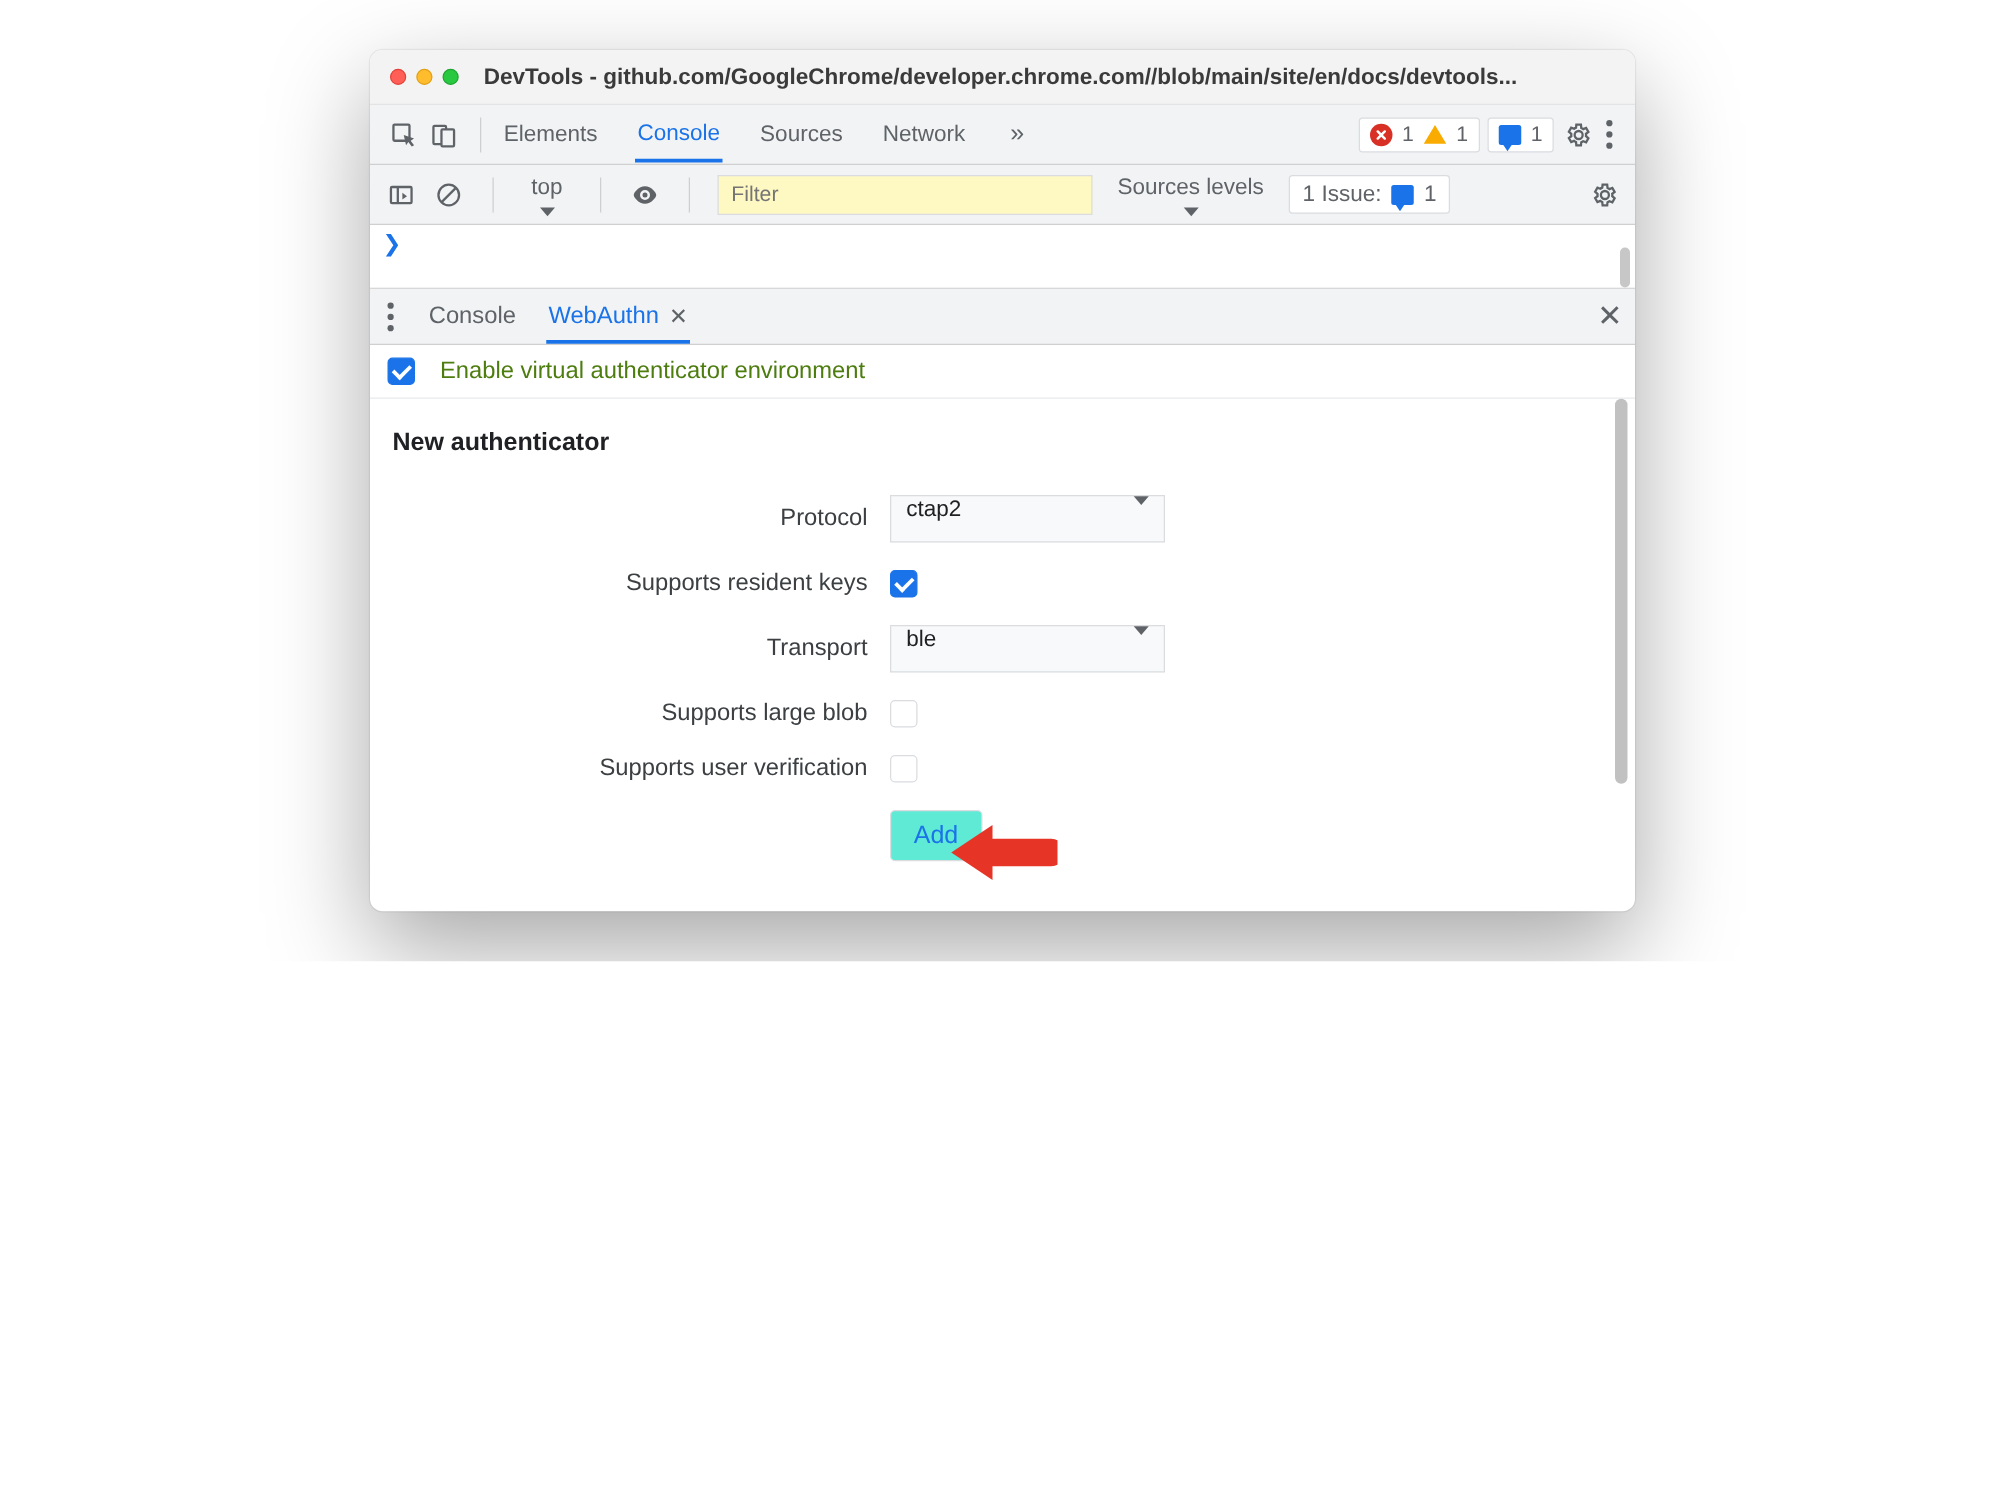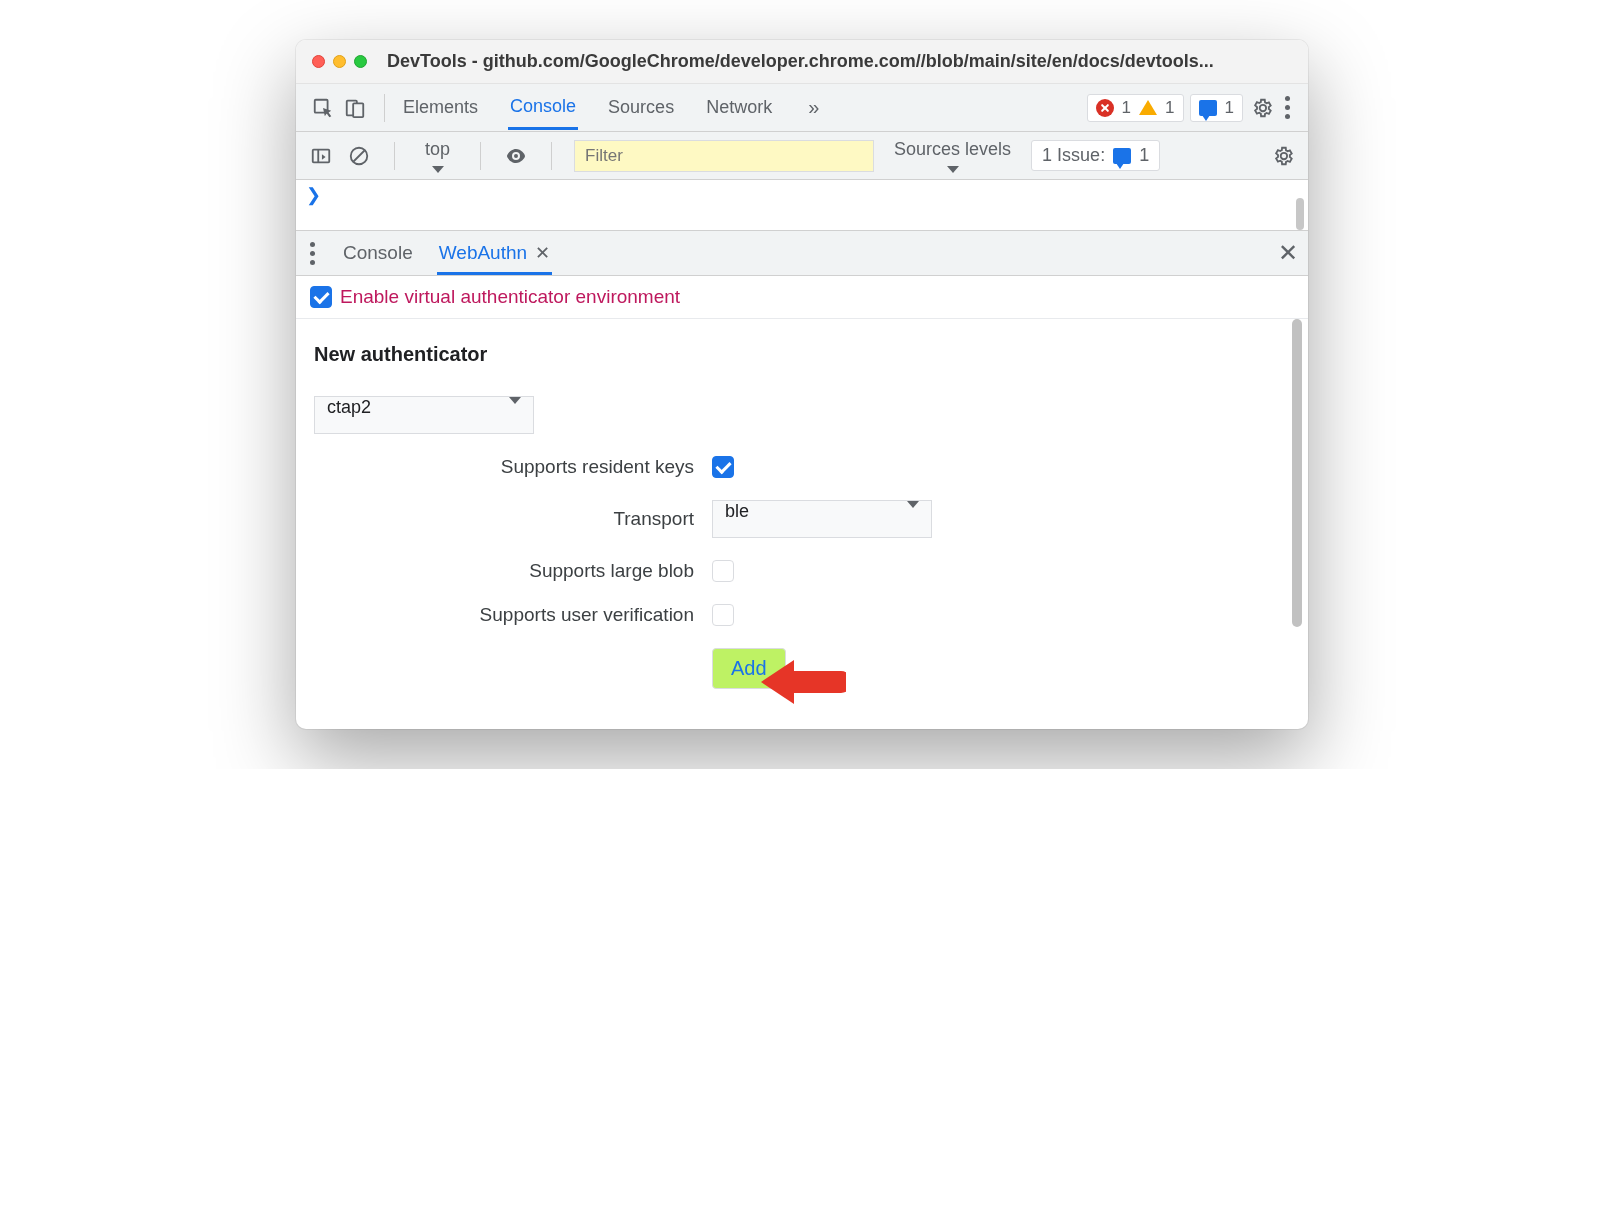--- a/index.html
+++ b/index.html
@@ -96,22 +96,22 @@
       background:#f1f3f4; border-top:1px solid #d0d0d0; border-bottom:1px solid #d0d0d0;
       padding:0 10px; gap:22px; font-size:19px; color:#5f6368;
     }
     .drawer-tabs .kebab { flex-direction:column; }
     .dtab { padding:8px 2px; cursor:pointer; display:flex; align-items:center; gap:8px; }
     .dtab.active { color:#1a73e8; border-bottom:3px solid #1a73e8; margin-bottom:-2px; }
     .close-x { color:#5f6368; font-size:18px; cursor:pointer; }
     .drawer-close { margin-left:auto; font-size:24px; color:#5f6368; cursor:pointer; }
 
     .enable-row {
-      display:flex; align-items:center; gap:8px;
-      padding:10px 14px; font-size:19px; color:#be185d;
+      display:flex; align-items:center; gap:20px;
+      padding:10px 14px; font-size:19px; color:#4d7c0f;
       border-bottom:1px solid #e8eaed;
     }
     .cbx {
       width:22px; height:22px; border-radius:4px; border:1px solid #dadce0;
       display:flex; align-items:center; justify-content:center; cursor:pointer;
       flex-shrink:0;
     }
     .cbx.checked { background:#1a73e8; border-color:#1a73e8; }
     .cbx.checked::after {
       content:""; width:6px; height:11px; border:solid #fff; border-width:0 3px 3px 0;
@@ -125,21 +125,21 @@
     .panel h3 { font-size:20px; color:#202124; font-weight:700; margin-bottom:30px; }
     .form-row { display:flex; align-items:center; gap:18px; margin-bottom:22px; }
     .form-label { width:380px; text-align:right; font-size:19px; color:#3c4043; }
     .select {
       width:220px; height:38px; border:1px solid #dadce0; background:#f8f9fa;
       display:flex; align-items:flex-start; justify-content:space-between;
       padding:0 12px; font-size:18px; color:#202124; cursor:pointer;
     }
     .caret { width:0; height:0; border-left:6px solid transparent; border-right:6px solid transparent; border-top:7px solid #5f6368; }
     .add-btn {
-      margin-left:398px; border:1px solid #dadce0; background:#bef264;
+      margin-left:398px; border:1px solid #dadce0; background:#5eead4;
       color:#1a73e8; font-size:20px; padding:8px 18px; border-radius:4px;
       cursor:pointer; font-weight:500;
     }
     .vscroll {
       position:absolute; right:4px; top:0; bottom:0; width:14px;
     }
     .vscroll-thumb {
       position:absolute; right:2px; top:0; width:10px; height:75%;
       background:#c1c1c1; border-radius:6px;
     }
@@ -271,20 +271,21 @@
 
   <div class="enable-row">
     <div class="cbx checked"></div>
     <span>Enable virtual authenticator environment</span>
   </div>
 
   <div class="panel">
     <h3>New authenticator</h3>
 
     <div class="form-row">
+      <div class="form-label">Protocol</div>
       <div class="select">
         <span>ctap2</span>
         <div class="caret"></div>
       </div>
     </div>
 
     <div class="form-row">
       <div class="form-label">Supports resident keys</div>
       <div class="cbx checked"></div>
     </div>

